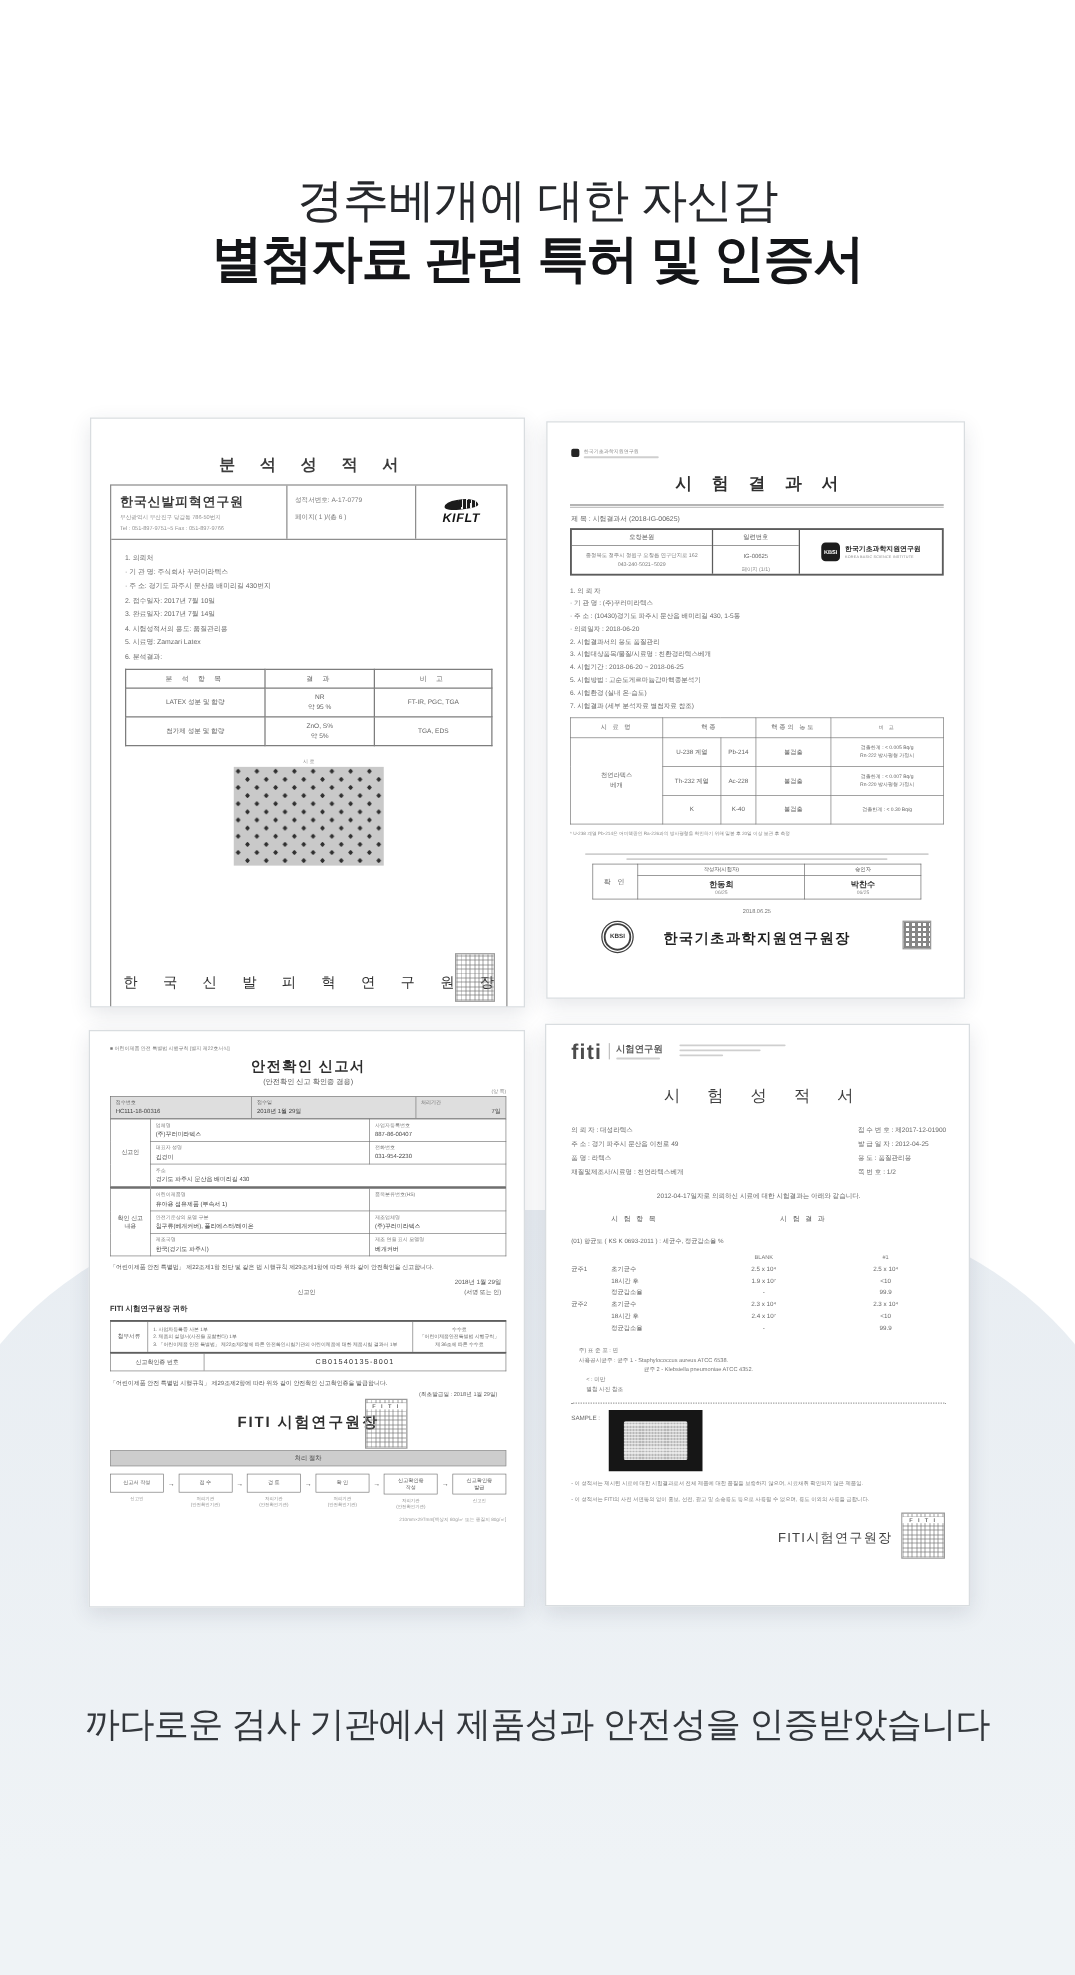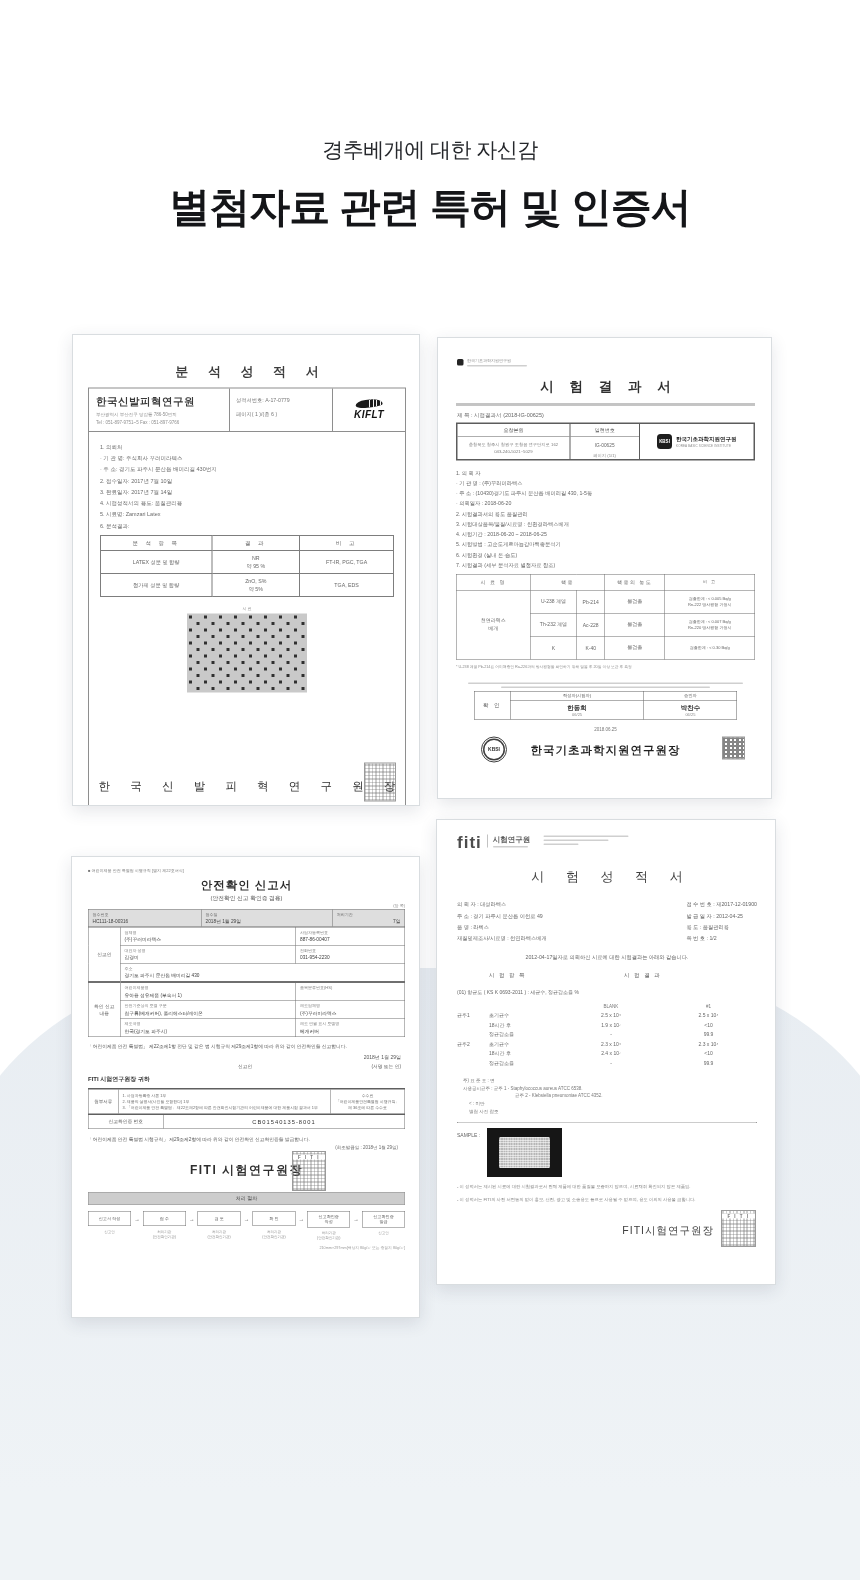--- a/index.html
+++ b/index.html
@@ -10,37 +10,37 @@
     font-family:"Liberation Sans","DejaVu Sans",sans-serif;
   }
   
   .blob {
     position:absolute; left:-70px; right:-70px; top:968px; height:700px;
     background:linear-gradient(180deg,#e8edf2 0%,#eff3f6 75%);
     border-radius:300px 300px 0 0;
   }
   
   .hdr-sub { position:absolute; top:136px; left:0; right:0; text-align:center;
-    font-size:21px; font-weight:500; color:#26282c; letter-spacing:-0.5px; }
+    font-size:37px; font-weight:500; color:#26282c; letter-spacing:-0.5px; }
   .hdr-title { position:absolute; top:180px; left:0; right:0; text-align:center;
     font-size:41px; font-weight:800; color:#141518; letter-spacing:-1px; }
   
   .caption { position:absolute; top:1337px; left:0; right:0; text-align:center;
     color:#33373c; font-size:28px; font-weight:400; letter-spacing:-0.5px; }
   .caption .l2 { margin-top:24px; }
 
   
   .doc { position:absolute; background:#fff; border:1px solid #d9dde0;
     box-shadow:0 5px 16px rgba(40,50,70,.12); overflow:hidden; color:#555; }
   .doc-inner { transform:scale(.5); transform-origin:0 0; }
   #d1 { left:72px;  top:334px; width:348px; height:472px; }
   #d1 .doc-inner { width:696px; height:944px; }
   #d2 { left:437px; top:337px; width:335px; height:462px; }
   #d2 .doc-inner { width:670px; height:924px; padding:0 36px; }
-  #d3 { left:71px;  top:824px; width:349px; height:462px;margin-top:32px; }
+  #d3 { left:71px;  top:824px; width:349px; height:462px; }
   #d3 .doc-inner { width:698px; height:924px; padding:22px 32px; }
   #d4 { left:436px; top:819px; width:340px; height:466px; }
   #d4 .doc-inner { width:680px; height:932px; padding:26px 40px; }
 
   .pre { white-space:pre-line; }
   .mbar { height:3px; background:#cfcfcf; border-radius:2px; }
   .stampbox { border:2px solid #9a9a9a;
     background-image:
       repeating-linear-gradient(0deg, rgba(110,110,110,.33) 0 3px, transparent 3px 7px),
       repeating-linear-gradient(90deg, rgba(110,110,110,.33) 0 3px, transparent 3px 7px); }
@@ -653,15 +653,16 @@
       <div class="d4-issuer-row">
         <div class="d4-issuer">FITI시험연구원장</div>
         <div class="d4-stamp stampbox">
           <div class="stamp-fiti">F I T I</div>
         </div>
       </div>
     </div>
   </div>
 
   <div class="caption">
+    <div class="l2">까다로운 검사 기관에서 제품성과 안전성을 인증받았습니다</div>
   </div>
 
 </div>
 
 </body></html>

